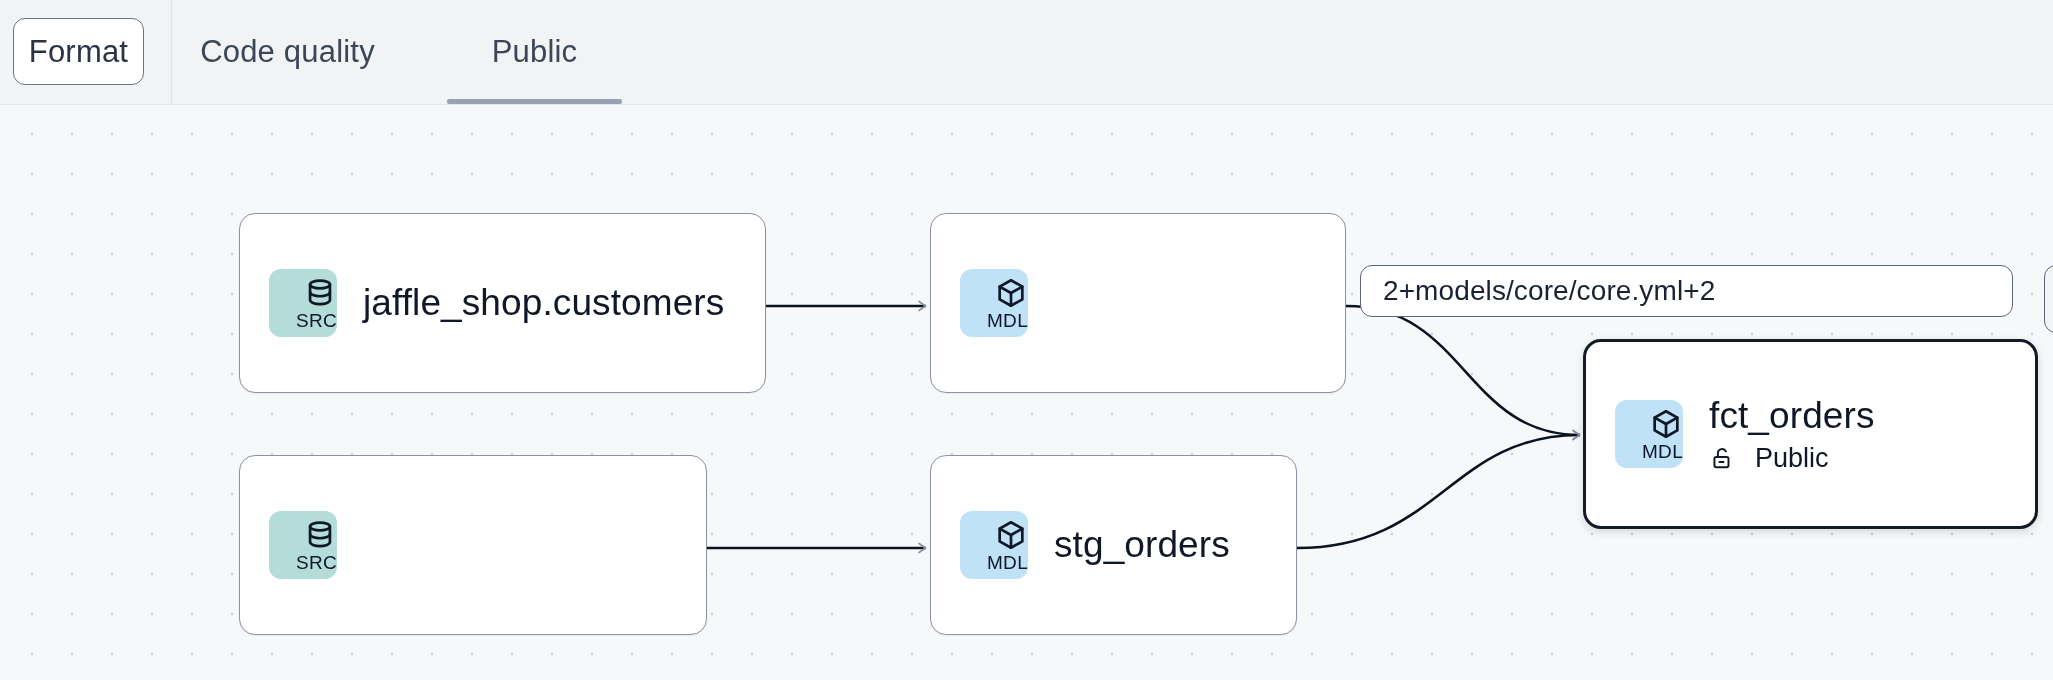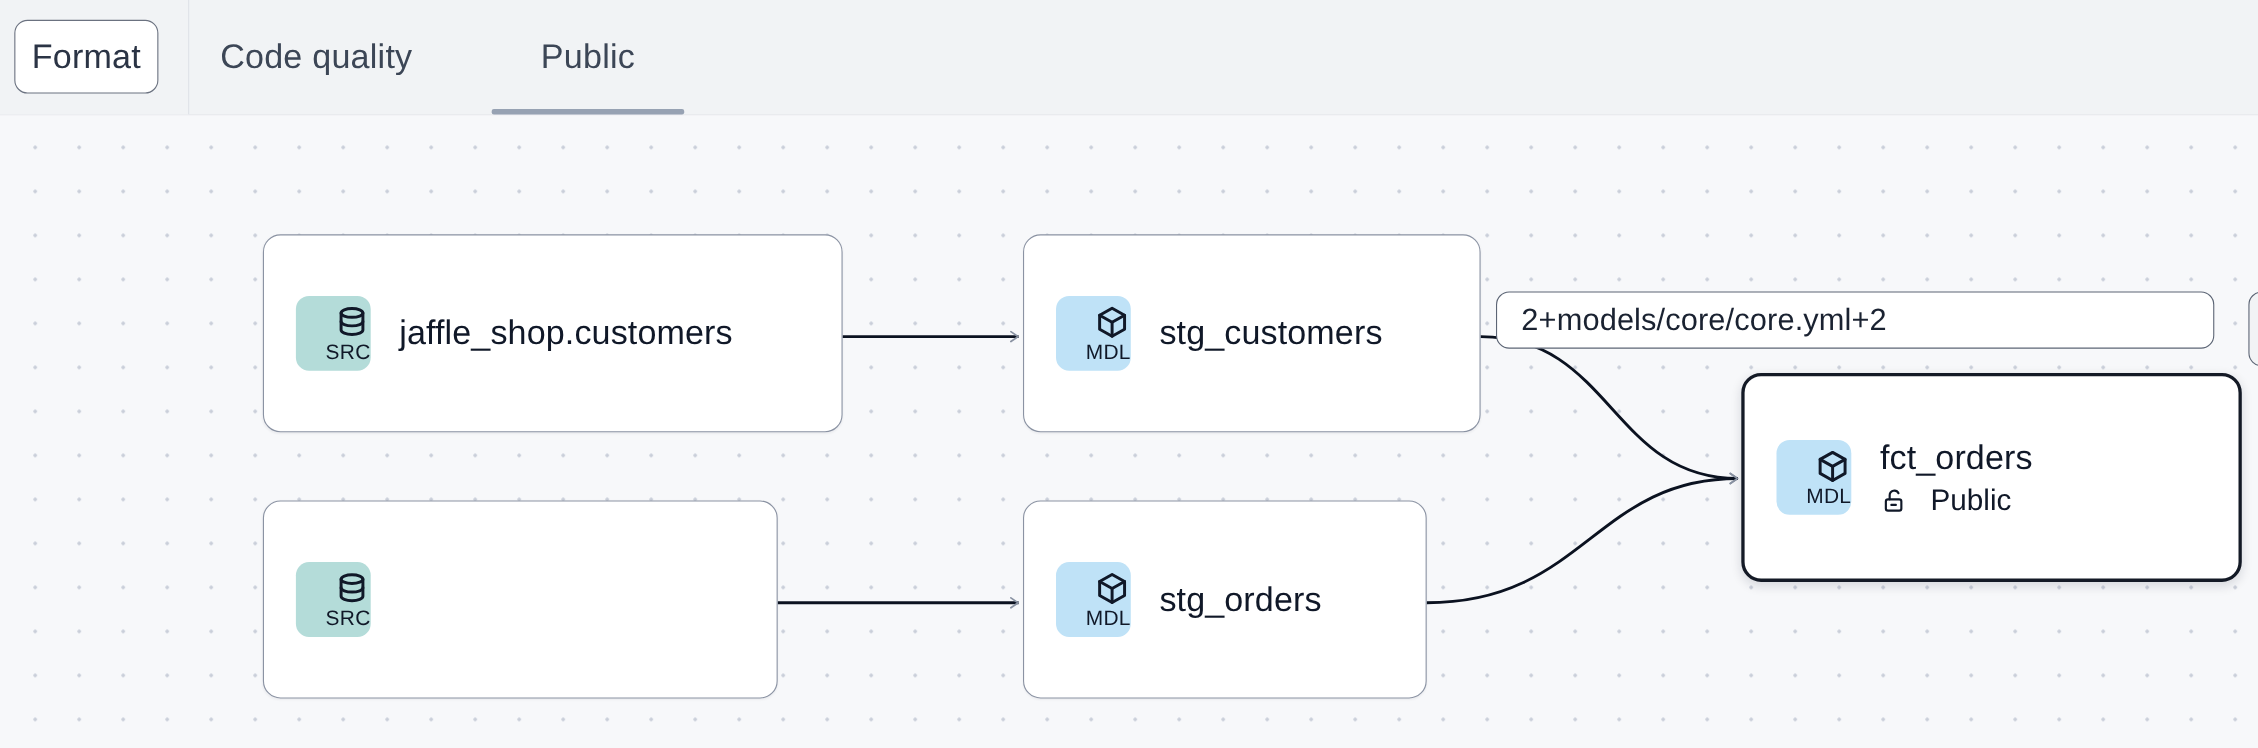--- a/index.html
+++ b/index.html
@@ -138,21 +138,21 @@
     line-height: 19px;
   }
 
   .node-body {
     margin-left: 26px;
     display: flex;
     flex-direction: column;
     justify-content: center;
   }
   .node-title {
-    font-size: 31px;
+    font-size: 37px;
     color: #101828;
     white-space: nowrap;
     letter-spacing: .1px;
   }
   .node-sub {
     margin-top: 6px;
     display: flex;
     align-items: center;
     gap: 20px;
     font-size: 27px;
@@ -273,23 +273,20 @@
 
     <div class="node" style="left:930px; top:108px; width:416px; height:180px;">
       <div class="badge mdl">
         <svg width="34" height="34" viewBox="0 0 24 24" fill="none" stroke="#101828" stroke-width="1.9" stroke-linecap="round" stroke-linejoin="round">
           <path d="M12 3 20 7.5 20 16.5 12 21 4 16.5 4 7.5z"></path>
           <path d="M4 7.5 12 12 20 7.5"></path>
           <path d="M12 12 12 21"></path>
         </svg>
         <span class="badge-text">MDL</span>
       </div>
-      <div class="node-body">
-        <div class="node-title">stg_customers</div>
-      </div>
     </div>
 
     <div class="node" style="left:930px; top:350px; width:367px; height:180px;">
       <div class="badge mdl">
         <svg width="34" height="34" viewBox="0 0 24 24" fill="none" stroke="#101828" stroke-width="1.9" stroke-linecap="round" stroke-linejoin="round">
           <path d="M12 3 20 7.5 20 16.5 12 21 4 16.5 4 7.5z"></path>
           <path d="M4 7.5 12 12 20 7.5"></path>
           <path d="M12 12 12 21"></path>
         </svg>
         <span class="badge-text">MDL</span>

